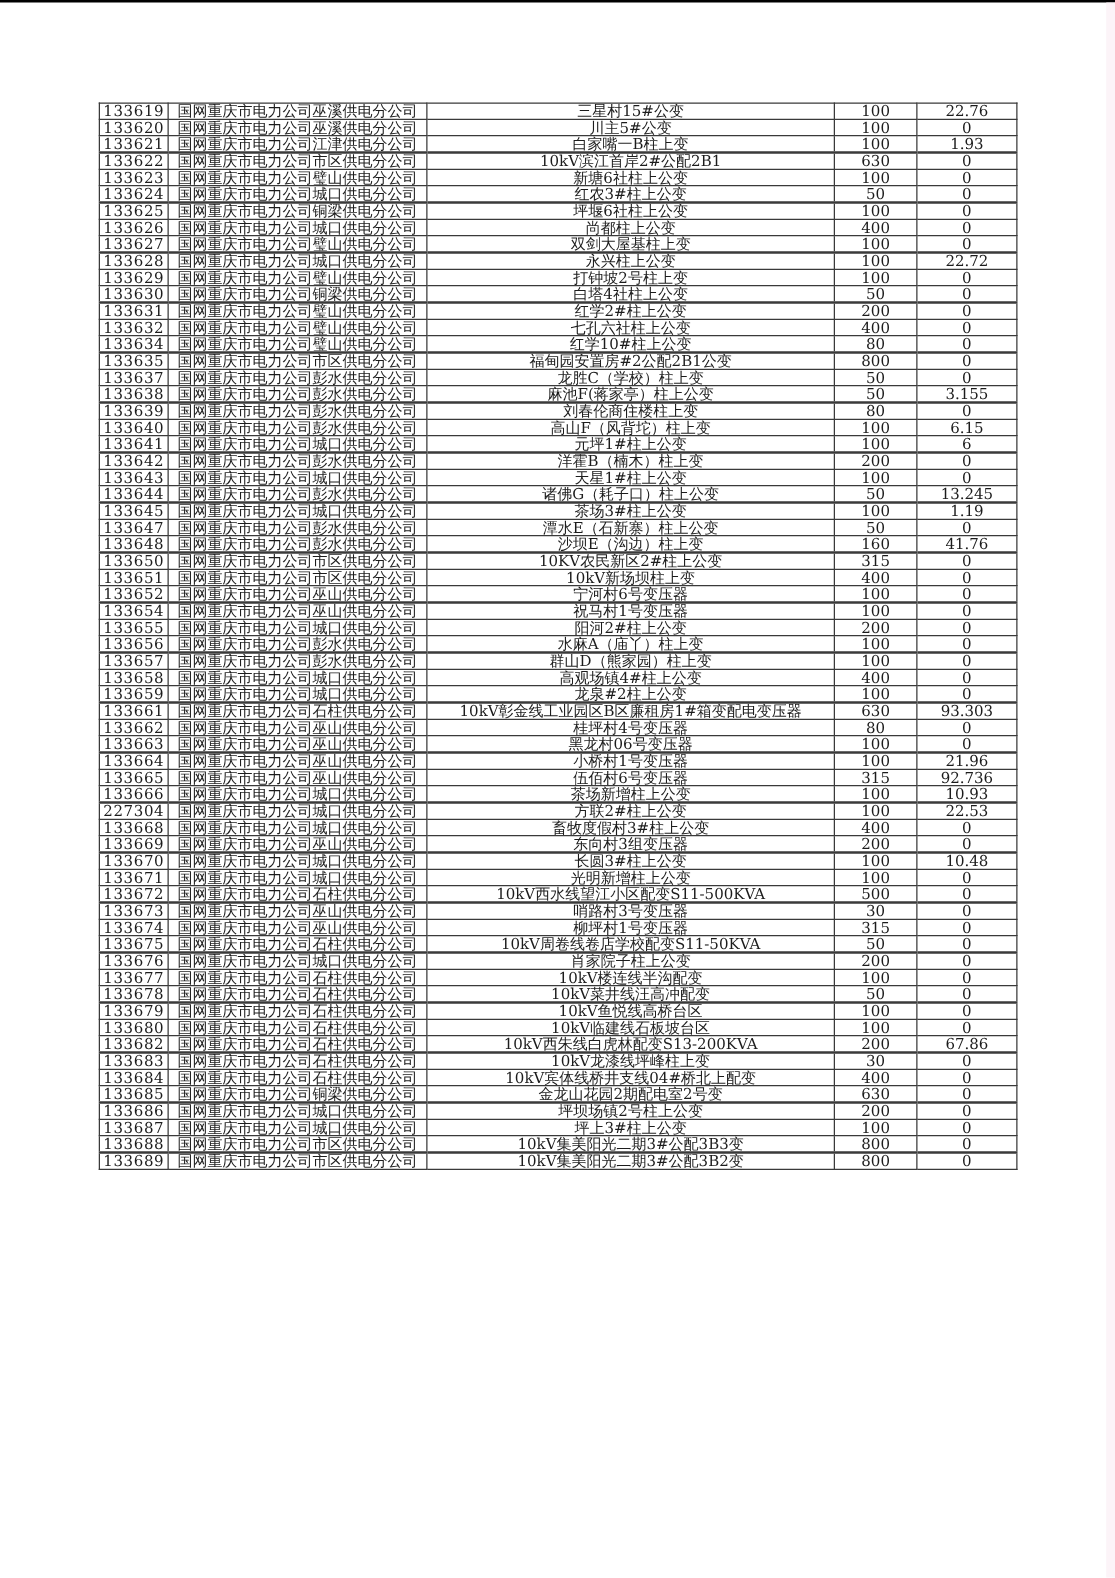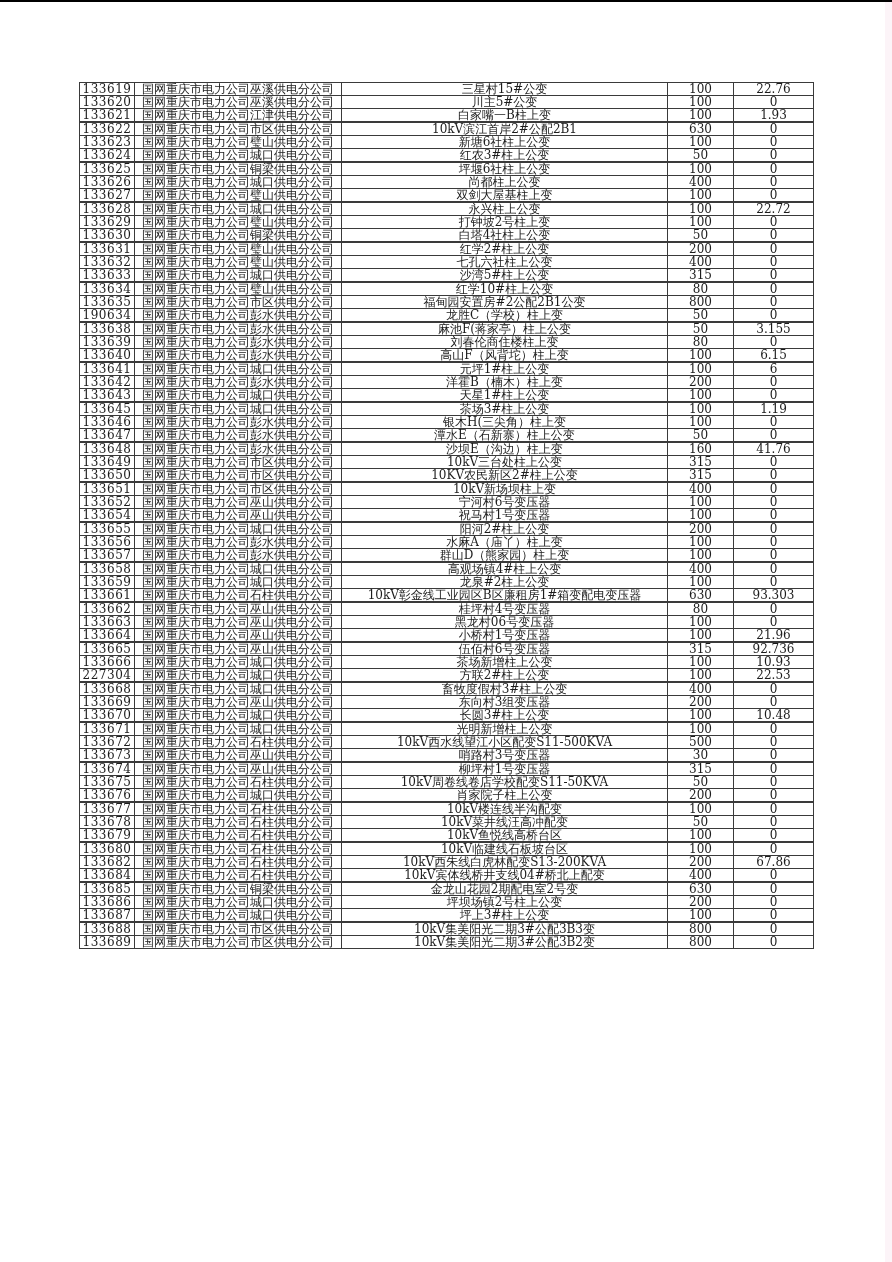--- a/index.html
+++ b/index.html
@@ -161,42 +161,35 @@
         <td class="col-value">0</td>
       </tr>
       <tr>
         <td class="col-id">133632</td>
         <td class="col-company">国网重庆市电力公司璧山供电分公司</td>
         <td class="col-device-name">七孔六社柱上公变</td>
         <td class="col-capacity">400</td>
         <td class="col-value">0</td>
       </tr>
       <tr>
-        <td class="col-id">133633</td>
-        <td class="col-company">国网重庆市电力公司城口供电分公司</td>
-        <td class="col-device-name">沙湾5#柱上公变</td>
-        <td class="col-capacity">315</td>
-        <td class="col-value">0</td>
-      </tr>
-      <tr>
         <td class="col-id">133634</td>
         <td class="col-company">国网重庆市电力公司璧山供电分公司</td>
         <td class="col-device-name">红学10#柱上公变</td>
         <td class="col-capacity">80</td>
         <td class="col-value">0</td>
       </tr>
       <tr>
         <td class="col-id">133635</td>
         <td class="col-company">国网重庆市电力公司市区供电分公司</td>
         <td class="col-device-name">福甸园安置房#2公配2B1公变</td>
         <td class="col-capacity">800</td>
         <td class="col-value">0</td>
       </tr>
       <tr>
-        <td class="col-id">190634</td>
+        <td class="col-id">133637</td>
         <td class="col-company">国网重庆市电力公司彭水供电分公司</td>
         <td class="col-device-name">龙胜C（学校）柱上变</td>
         <td class="col-capacity">50</td>
         <td class="col-value">0</td>
       </tr>
       <tr>
         <td class="col-id">133638</td>
         <td class="col-company">国网重庆市电力公司彭水供电分公司</td>
         <td class="col-device-name">麻池F(蒋家亭）柱上公变</td>
         <td class="col-capacity">50</td>
@@ -231,53 +224,46 @@
         <td class="col-value">0</td>
       </tr>
       <tr>
         <td class="col-id">133643</td>
         <td class="col-company">国网重庆市电力公司城口供电分公司</td>
         <td class="col-device-name">天星1#柱上公变</td>
         <td class="col-capacity">100</td>
         <td class="col-value">0</td>
       </tr>
       <tr>
+        <td class="col-id">133644</td>
+        <td class="col-company">国网重庆市电力公司彭水供电分公司</td>
+        <td class="col-device-name">诸佛G（耗子口）柱上公变</td>
+        <td class="col-capacity">50</td>
+        <td class="col-value">13.245</td>
+      </tr>
+      <tr>
         <td class="col-id">133645</td>
         <td class="col-company">国网重庆市电力公司城口供电分公司</td>
         <td class="col-device-name">茶场3#柱上公变</td>
         <td class="col-capacity">100</td>
         <td class="col-value">1.19</td>
-      </tr>
-      <tr>
-        <td class="col-id">133646</td>
-        <td class="col-company">国网重庆市电力公司彭水供电分公司</td>
-        <td class="col-device-name">银木H(三尖角）柱上变</td>
-        <td class="col-capacity">100</td>
-        <td class="col-value">0</td>
       </tr>
       <tr>
         <td class="col-id">133647</td>
         <td class="col-company">国网重庆市电力公司彭水供电分公司</td>
         <td class="col-device-name">潭水E（石新寨）柱上公变</td>
         <td class="col-capacity">50</td>
         <td class="col-value">0</td>
       </tr>
       <tr>
         <td class="col-id">133648</td>
         <td class="col-company">国网重庆市电力公司彭水供电分公司</td>
         <td class="col-device-name">沙坝E（沟边）柱上变</td>
         <td class="col-capacity">160</td>
         <td class="col-value">41.76</td>
-      </tr>
-      <tr>
-        <td class="col-id">133649</td>
-        <td class="col-company">国网重庆市电力公司市区供电分公司</td>
-        <td class="col-device-name">10kV三台处柱上公变</td>
-        <td class="col-capacity">315</td>
-        <td class="col-value">0</td>
       </tr>
       <tr>
         <td class="col-id">133650</td>
         <td class="col-company">国网重庆市电力公司市区供电分公司</td>
         <td class="col-device-name">10KV农民新区2#柱上公变</td>
         <td class="col-capacity">315</td>
         <td class="col-value">0</td>
       </tr>
       <tr>
         <td class="col-id">133651</td>
@@ -476,20 +462,27 @@
         <td class="col-value">0</td>
       </tr>
       <tr>
         <td class="col-id">133682</td>
         <td class="col-company">国网重庆市电力公司石柱供电分公司</td>
         <td class="col-device-name">10kV西朱线白虎林配变S13-200KVA</td>
         <td class="col-capacity">200</td>
         <td class="col-value">67.86</td>
       </tr>
       <tr>
+        <td class="col-id">133683</td>
+        <td class="col-company">国网重庆市电力公司石柱供电分公司</td>
+        <td class="col-device-name">10kV龙漆线坪峰柱上变</td>
+        <td class="col-capacity">30</td>
+        <td class="col-value">0</td>
+      </tr>
+      <tr>
         <td class="col-id">133684</td>
         <td class="col-company">国网重庆市电力公司石柱供电分公司</td>
         <td class="col-device-name">10kV宾体线桥井支线04#桥北上配变</td>
         <td class="col-capacity">400</td>
         <td class="col-value">0</td>
       </tr>
       <tr>
         <td class="col-id">133685</td>
         <td class="col-company">国网重庆市电力公司铜梁供电分公司</td>
         <td class="col-device-name">金龙山花园2期配电室2号变</td>

